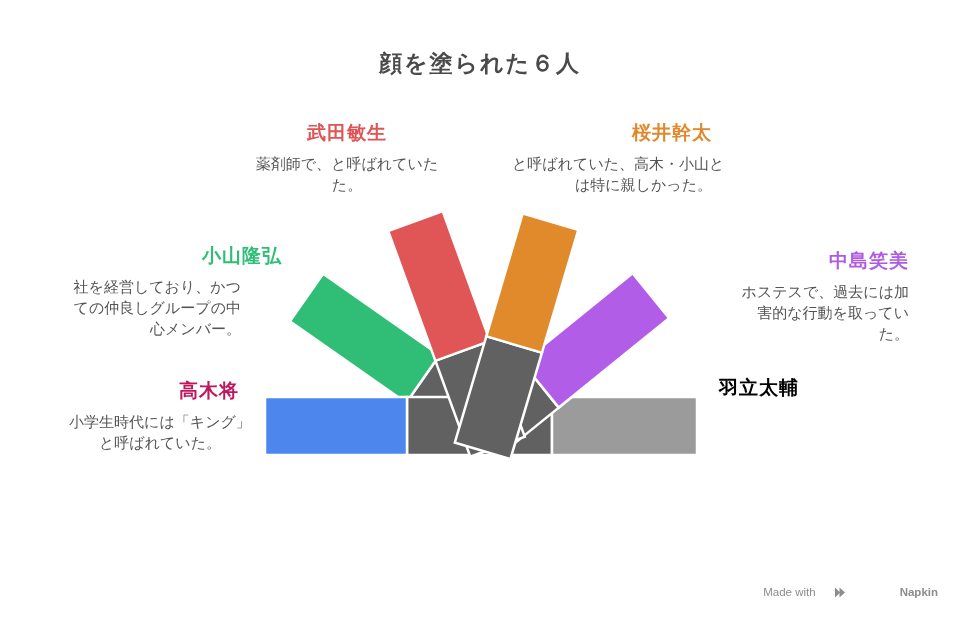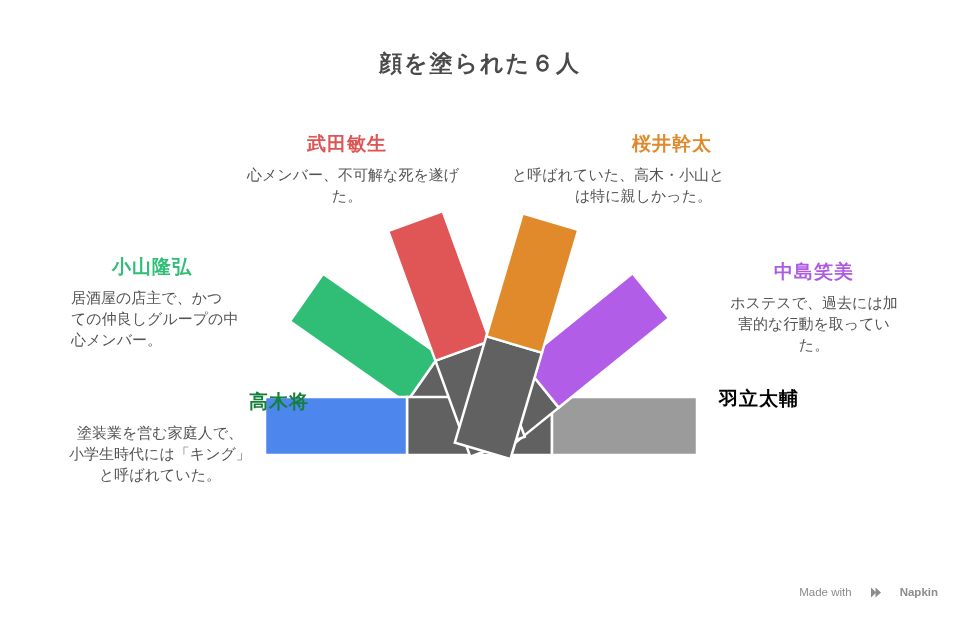--- a/index.html
+++ b/index.html
@@ -13,48 +13,48 @@
   .stage { position:absolute; left:0; top:0; width:960px; height:624px;text-decoration:underline; }
   svg.fan { position:absolute; left:0; top:0; width:960px; height:624px; }
 
   .title {
     position:absolute; top:48px; left:0; width:960px;
     text-align:center;
     font-size:23px; font-weight:bold; color:#4A4A4A;
     letter-spacing:2px;
   }
 
-  .label { position:absolute;margin-top:11px; }
+  .label { position:absolute; }
   .label .name {
     font-size:19px; font-weight:bold;
     line-height:25px; letter-spacing:1px;
     white-space:nowrap;
   }
   .label .desc {
     margin-top:8px;
     font-size:15px; line-height:21px;
     color:#545454;
   }
   .label .desc div { white-space:nowrap; }
 
   #label-takeda   { left:247px; top:120px; width:200px; text-align:center; }
   #label-sakurai  { left:512px; top:120px; width:200px; text-align:right; }
-  #label-koyama   { left:71px;  top:243px; width:200px; text-align:left; }
+  #label-koyama   { left:41px;  top:243px; width:200px; text-align:right; }
   #label-koyama .name  { transform:translateX(41px); }
   #label-takagi   { left:60px;  top:378px; width:200px; text-align:center; }
   #label-takagi .name  { transform:translateX(49px); }
-  #label-nakajima { left:719px; top:248px; width:190px; text-align:center; }
+  #label-nakajima { left:719px; top:248px; width:190px; text-align:right; }
   #label-hadate   { left:719px; top:375px; width:190px; text-align:left; }
 
   .credit {
     position:absolute; right:22px; top:586px;
     display:flex; align-items:center; gap:18px;
     font-size:11.5px; color:#8C8C8C;
   }
-  .credit .brand { font-weight:600; }
+  .credit .brand { font-weight:600;margin-left:36px; }
   .credit svg { display:block; }
 </style>
 </head>
 <body>
 
 <div class="stage">
 
   <svg class="fan" viewBox="0 0 960 624">
       <g transform="translate(490 426) rotate(-145)">
         <rect x="-5" y="-29" width="87" height="58" fill="#616161" stroke="#FFFFFF" stroke-width="2.5"></rect>
@@ -80,55 +80,54 @@
         <rect x="-26" y="-29" width="111" height="58" fill="#616161" stroke="#FFFFFF" stroke-width="2.5"></rect>
         <rect x="85" y="-29" width="128" height="58" fill="#E08A2B" stroke="#FFFFFF" stroke-width="2.5"></rect>
       </g>
     </svg>
 
   <div class="title">顔を塗られた６人</div>
 
   <div class="label" id="label-takeda">
     <div class="name" style="color: rgb(221, 85, 85);">武田敏生</div>
     <div class="desc">
-      <div>心メンバー、不可解な死を遂げ</div>
+      <div>薬剤師で、と呼ばれていた</div>
       <div>た。</div>
     </div>
   </div>
 
   <div class="label" id="label-sakurai">
     <div class="name" style="color: rgb(224, 137, 44);">桜井幹太</div>
     <div class="desc">
       <div>と呼ばれていた、高木・小山と</div>
       <div>は特に親しかった。</div>
     </div>
   </div>
 
   <div class="label" id="label-koyama">
     <div class="name" style="color: rgb(47, 190, 118);">小山隆弘</div>
     <div class="desc">
-      <div>居酒屋の店主で、かつ</div>
+      <div>社を経営しており、かつ</div>
       <div>ての仲良しグループの中</div>
       <div>心メンバー。</div>
     </div>
   </div>
 
   <div class="label" id="label-nakajima">
     <div class="name" style="color: rgb(174, 91, 226);">中島笑美</div>
     <div class="desc">
       <div>ホステスで、過去には加</div>
       <div>害的な行動を取ってい</div>
       <div>た。</div>
     </div>
   </div>
 
   <div class="label" id="label-takagi">
-    <div class="name" style="color: #15803d; text-align: right;">高木将</div>
+    <div class="name" style="color: #be185d;">高木将</div>
     <div class="desc">
-      <div>塗装業を営む家庭人で、</div>
       <div>小学生時代には「キング」</div>
       <div>と呼ばれていた。</div>
     </div>
   </div>
 
   <div class="label" id="label-hadate">
     <div class="name" style="color: #000000;">羽立太輔</div>
   </div>
 
   <div class="credit">

